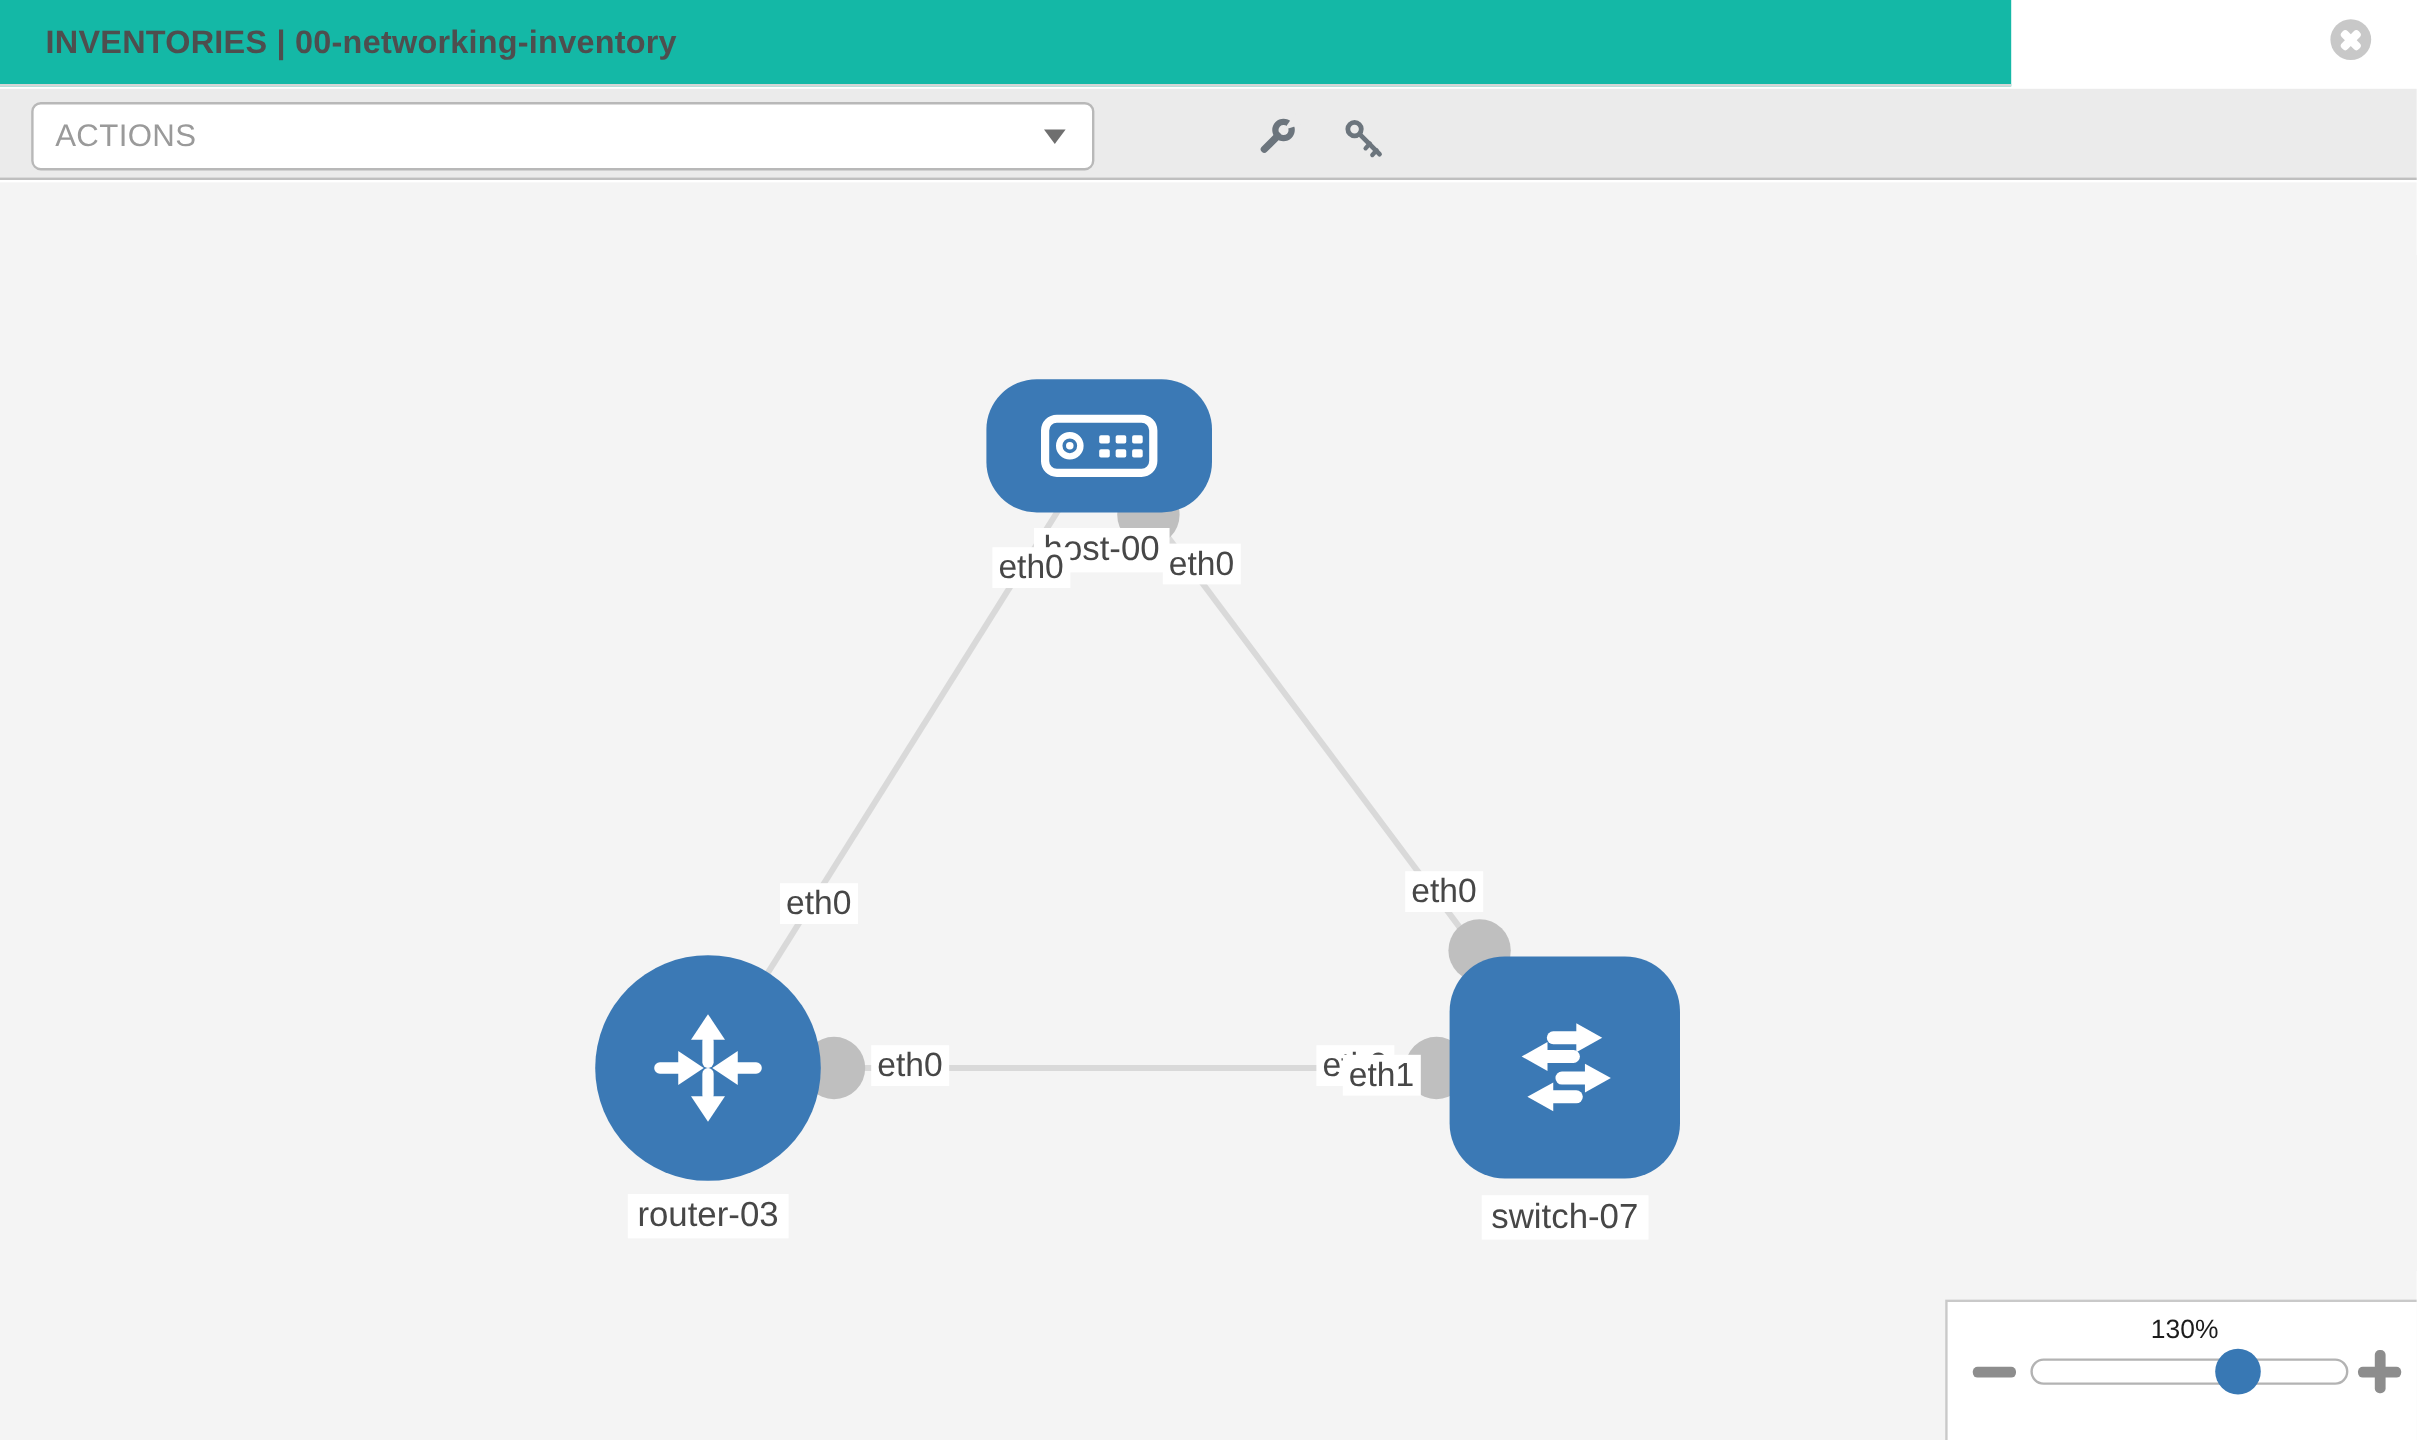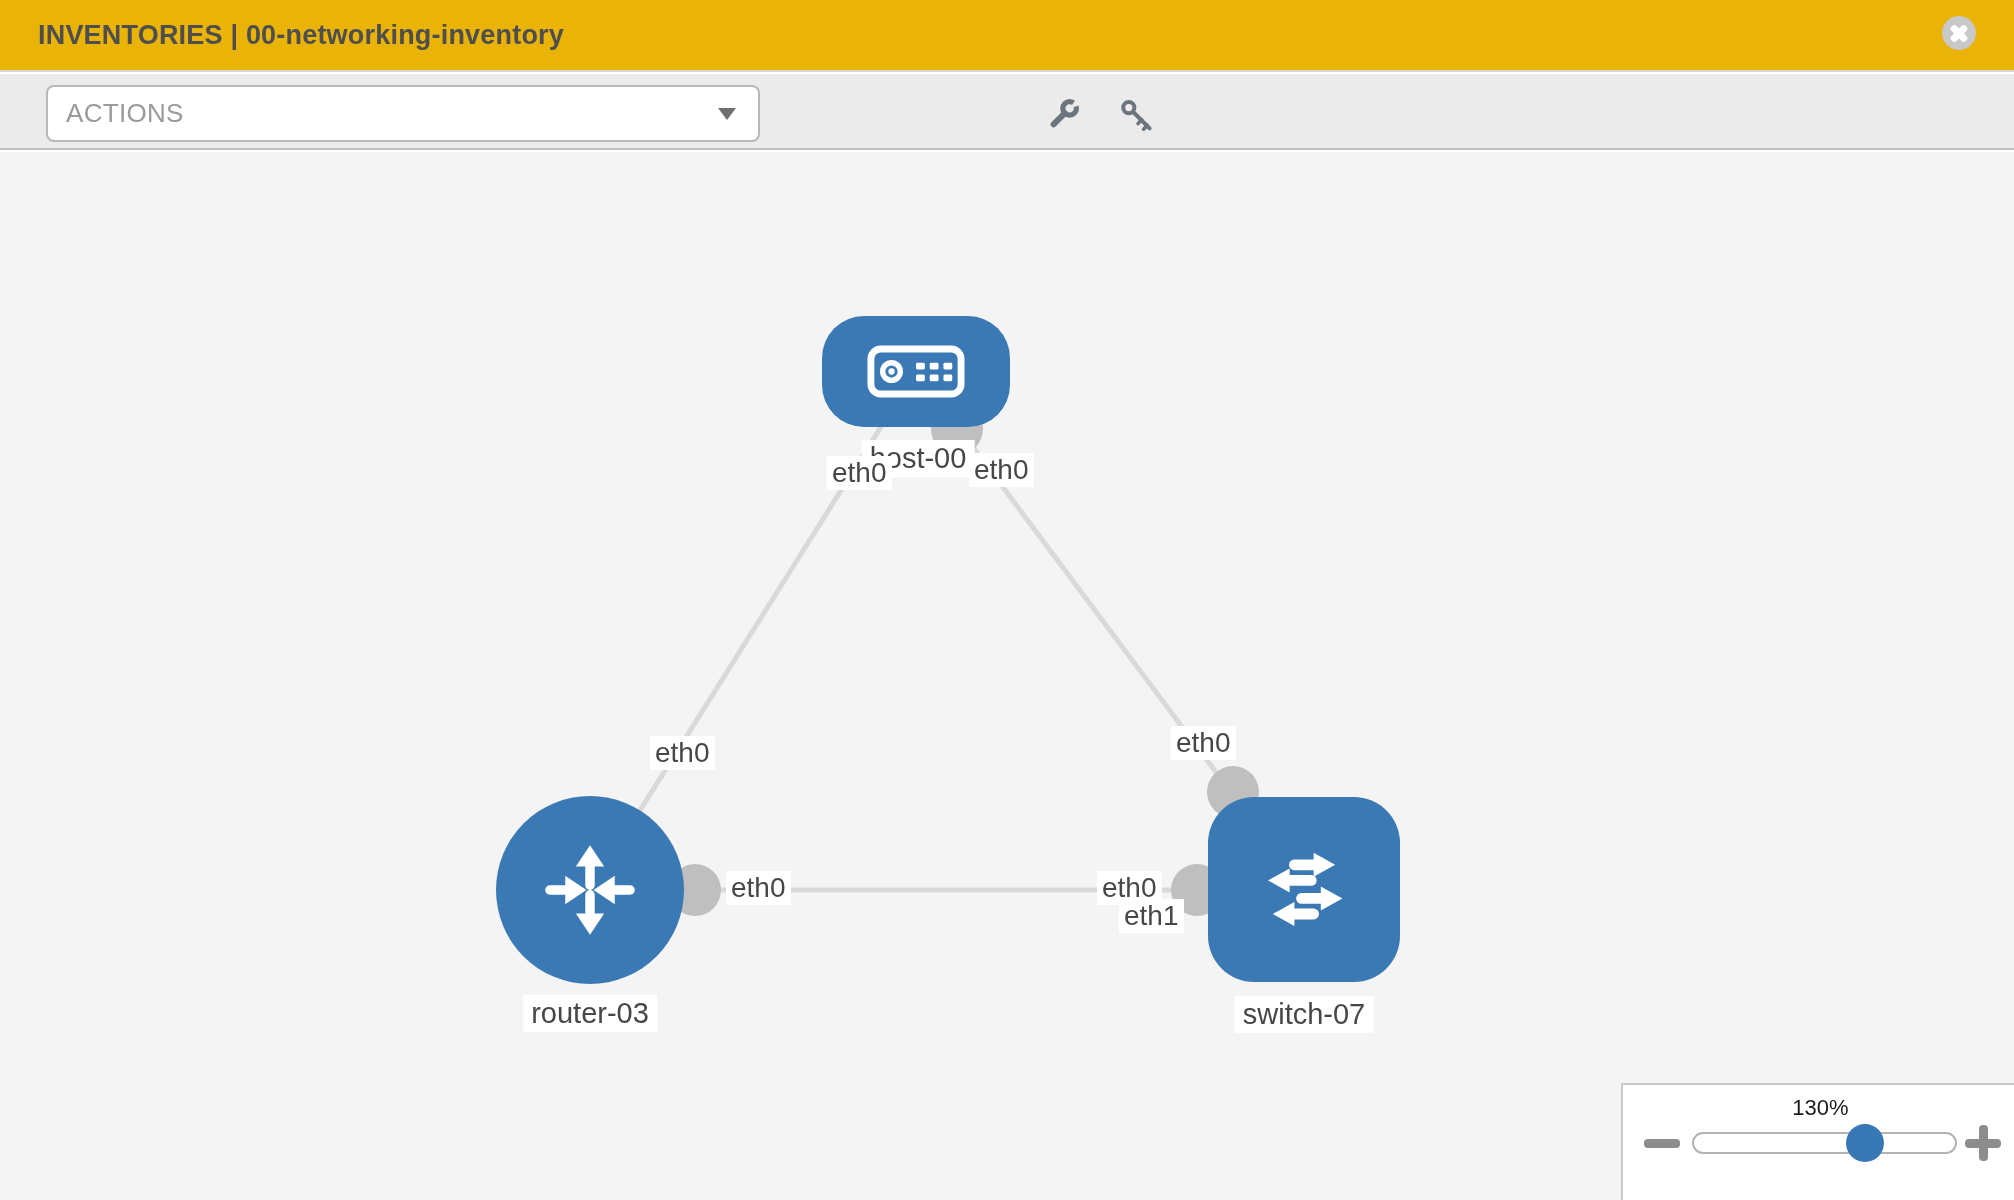--- a/index.html
+++ b/index.html
@@ -5,38 +5,38 @@
   :root{
     --node-blue:#3b79b5; --port-gray:#bfbfbf; --link-gray:#d9d9d9;
     --toolbar-bg:#ebebeb; --canvas-bg:#f4f4f4; --slider-thumb:#3878b4;
   }
   *{box-sizing:border-box;margin:0;padding:0}
   html,body{width:2014px;height:1200px;overflow:hidden;background:#fff;
     font-family:"Liberation Sans",sans-serif;}
   .app{position:relative;width:2014px;height:1200px;background:#fff}
 
   
-  .hdr{position:absolute;left:0;top:0;width:2014px;height:72px;background:#eab308;
+  .hdr{position:absolute;left:0;top:0;width:1676px;height:72px;background:#14b8a6;
        border-bottom:2px solid #d6d6d6}
   .hdr-title{position:absolute;left:38px;top:0;line-height:70px;font-size:27px;
        font-weight:bold;color:#4e4e4e;letter-spacing:.2px}
   .close-btn{position:absolute;left:1942px;top:16px;width:34px;height:34px;
        border-radius:50%;background:#c8c8c8;cursor:pointer}
   .close-x{position:absolute;left:50%;top:50%;width:100%;height:100%}
   .close-x::before,.close-x::after{content:"";position:absolute;left:-10px;top:-3.5px;
        width:20px;height:7px;border-radius:3px;background:#fff}
   .close-x::before{transform:rotate(45deg)}
   .close-x::after{transform:rotate(-45deg)}
 
   
   .toolbar{position:absolute;left:0;top:74px;width:2014px;height:76px;
        background:var(--toolbar-bg);border-bottom:2px solid #bfbfbf}
   .fake-select{position:absolute;top:11px;height:57px;background:#fff;
        border:2px solid #b8b8b8;border-radius:8px;cursor:pointer}
-  .sel-actions{left:46px;width:714px}
+  .sel-actions{left:26px;width:886px}
   .sel-search{left:1183px;width:796px}
   .sel-label{position:absolute;left:18px;top:0;line-height:53px;font-size:26px;
        color:#9a9a9a;letter-spacing:.3px}
   .sel-arrow{position:absolute;right:22px;top:21px;width:0;height:0;
        border-left:9px solid transparent;border-right:9px solid transparent;
        border-top:12px solid #6f6f6f}
   .tool-ic{position:absolute;top:20px;width:40px;height:40px;cursor:pointer}
   .ic-wrench{left:1044px}
   .ic-key{left:1116px}
 
@@ -57,21 +57,21 @@
   .lbl-router{left:590px;top:843px}
   .lbl-switch{left:1304px;top:844px}
   .if-label{position:absolute;background:#fff;color:#474747;font-size:28px;
        padding:1px 5px;white-space:nowrap;z-index:5}
   .if-host-left{left:827px;top:304px}
   .if-host-right{left:969px;top:301px}
   .if-router-diag{left:650px;top:584px}
   .if-router-horiz{left:726px;top:719px}
   .if-switch-top{left:1171px;top:574px}
   .if-ov-under{left:1097px;top:719px;z-index:5}
-  .if-ov-over{left:1119px;top:747px;z-index:6}
+  .if-ov-over{left:1119px;top:727px;z-index:6}
 
   
   .zoom-panel{position:absolute;left:1621px;top:931px;right:-4px;bottom:-4px;
        background:#fff;border:2px solid #c9c9c9;z-index:7}
   .zoom-level{position:absolute;left:0;top:10px;width:395px;text-align:center;
        font-size:22px;color:#1c1c1c}
   .zbtn{position:absolute;cursor:pointer}
   .zoom-out{left:17px;top:36px;width:44px;height:44px}
   .zoom-in{left:338px;top:36px;width:44px;height:44px}
   .minus-bar{position:absolute;left:4px;top:18px;width:36px;height:9px;

